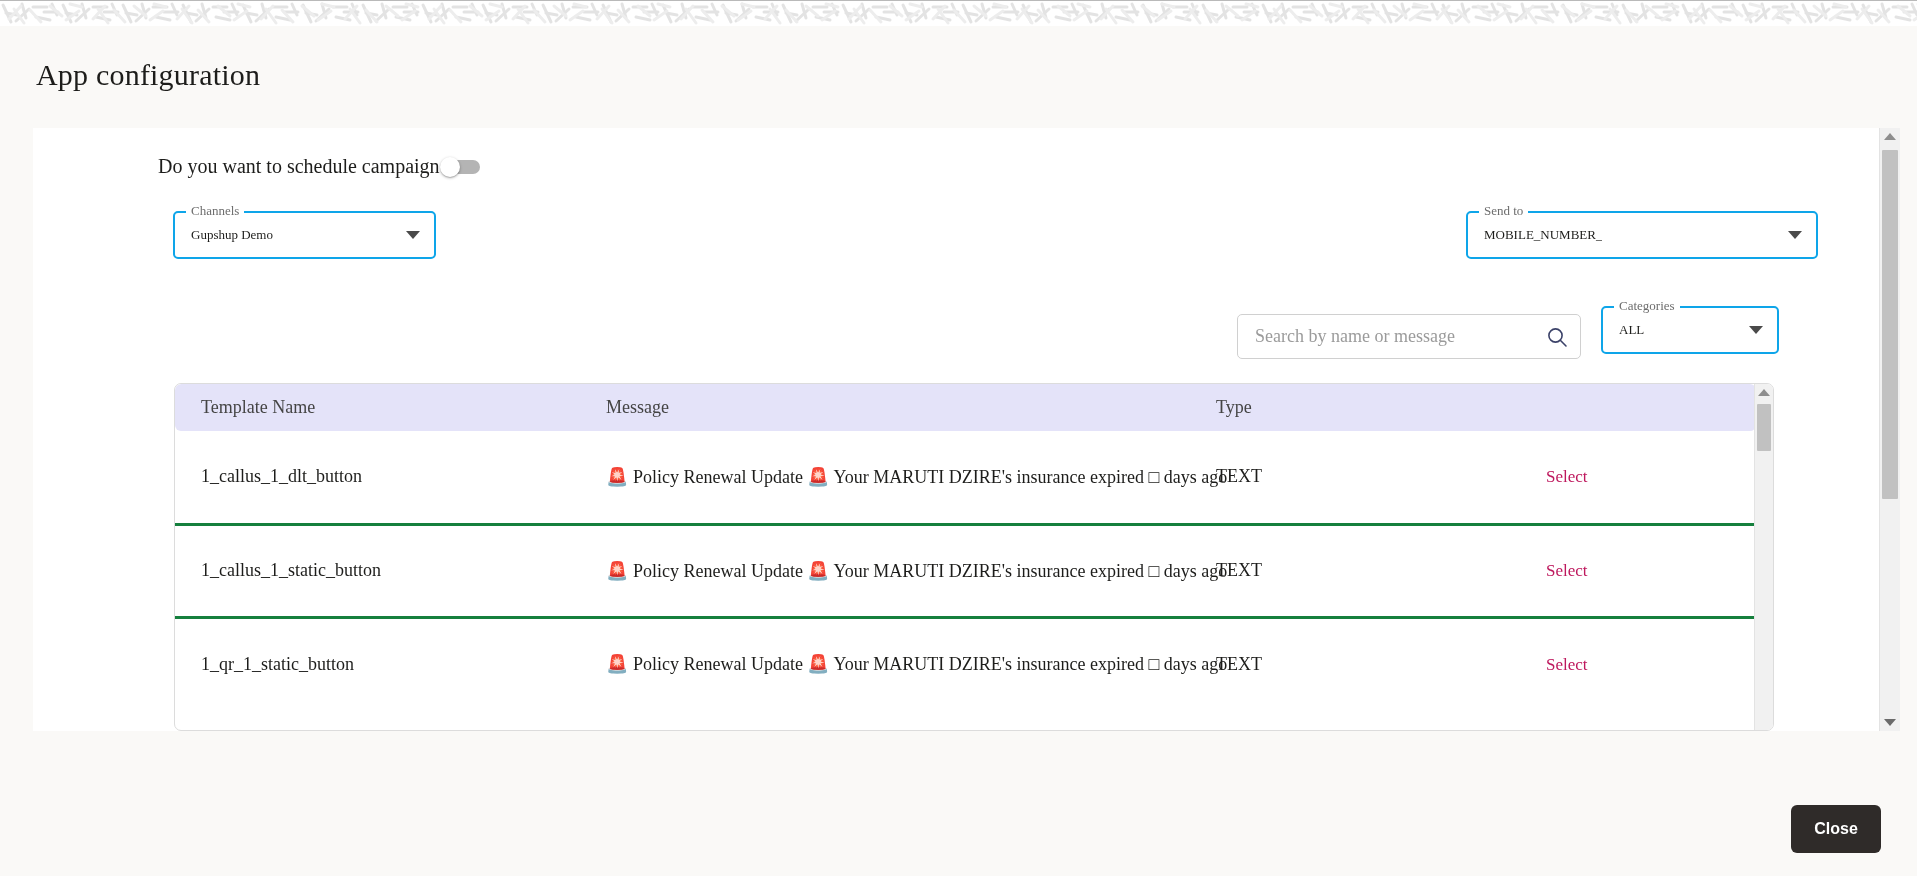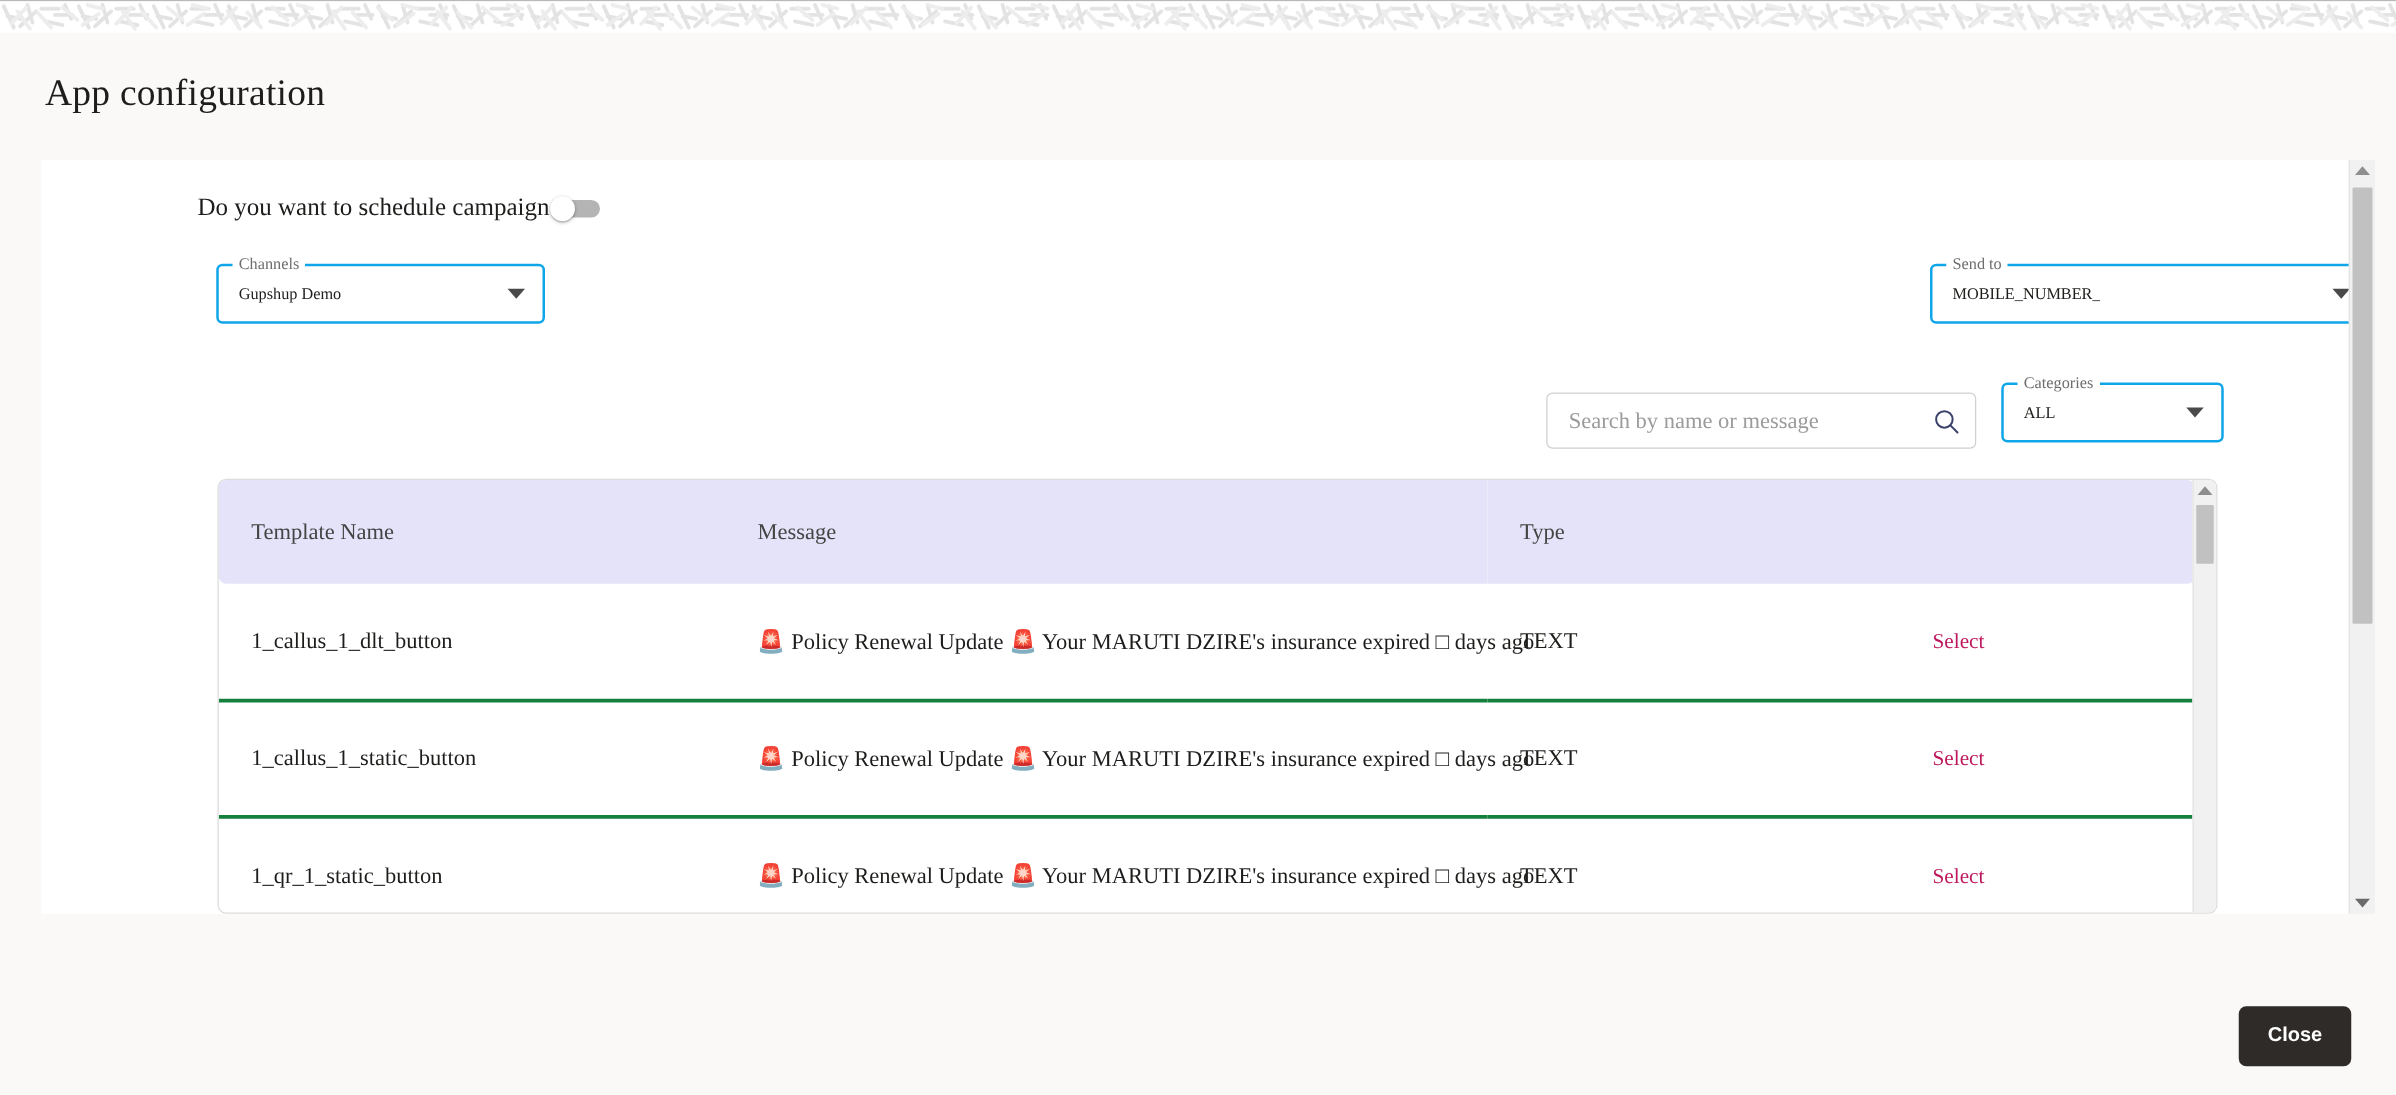--- a/index.html
+++ b/index.html
@@ -117,21 +117,21 @@
     right: 14px;
     top: 50%;
     transform: translateY(-50%);
     width: 0; height: 0;
     border-left: 7px solid transparent;
     border-right: 7px solid transparent;
     border-top: 8px solid #4a4a4a;
   }
 
   #channels-field { top: 83px; left: 140px;  width: 263px; }
-  #sendto-field   { top: 83px; left: 1511px; width: 352px; }
+  #sendto-field   { top: 83px; left: 1433px; width: 352px; }
   #categories-field { top: 178px; left: 1568px; width: 178px; }
 
   
   #select-template-heading {
     position: absolute;
     top: 318px;
     left: 141px;
     font-size: 21px;
     font-weight: 700;
     color: #1d1d1b;
@@ -186,21 +186,21 @@
     inset: 0 19px 0 0;
     overflow: hidden;
   }
   #template-table { width: 100%; border-collapse: collapse; table-layout: fixed; }
   #template-table thead th {
     background: #e4e3f9;
     font-weight: 400;
     font-size: 18px;
     color: #444;
     text-align: left;
-    height: 83px;
+    height: 47px;
     padding: 0;
   }
   #template-table thead tr th:first-child { border-radius: 6px 0 0 6px; }
   #template-table thead tr th:last-child  { border-radius: 0 6px 6px 0; }
   #template-table thead th .inner { padding-left: 26px; }
 
   #template-table tbody td {
     height: 93px;
     font-size: 18px;
     color: #1d1d1b;

